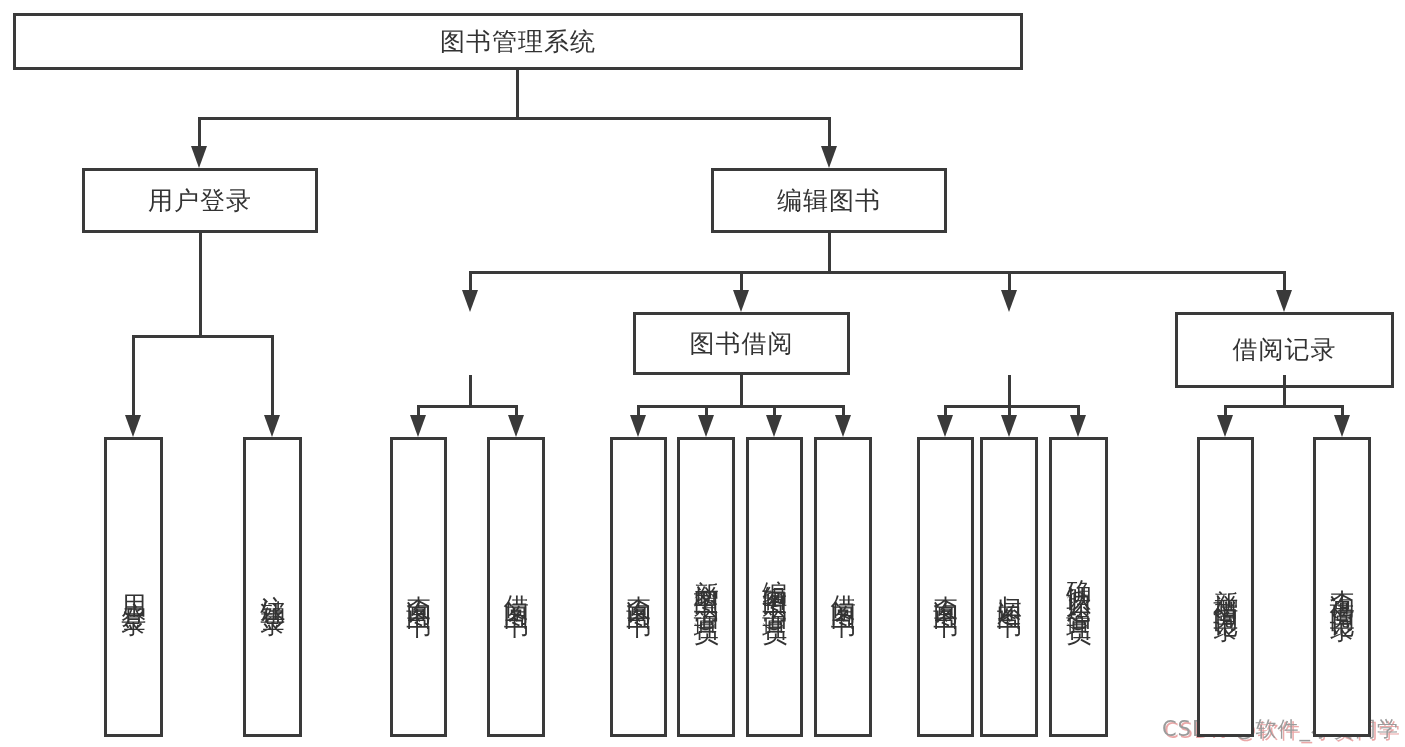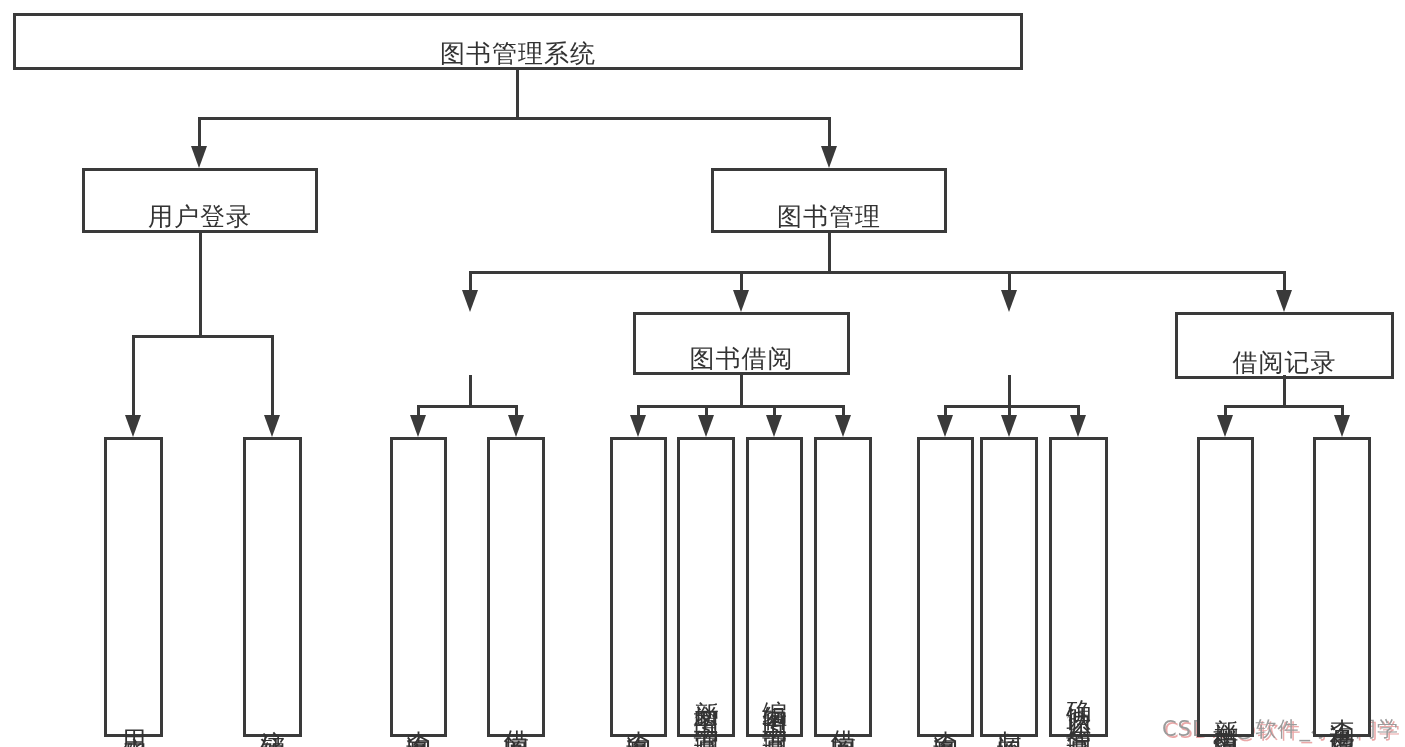--- a/index.html
+++ b/index.html
@@ -9,21 +9,21 @@
     background:#ffffff;
     font-family:"DejaVu Sans","Liberation Sans",sans-serif;
     overflow:hidden;
   }
   .node{
     position:absolute;
     box-sizing:border-box;
     background:#ffffff;
     border:3px solid #3a3a3a;
     display:flex;
-    align-items:flex-end;
+    align-items:center;
     justify-content:center;
     color:#333333;
     font-size:25px;
     letter-spacing:1px;
     line-height:1.1;
     white-space:nowrap;
   }
   .node .vlabel{
     writing-mode:vertical-rl;
     letter-spacing:6px;
@@ -56,26 +56,26 @@
 
 <div id="stage">
   <div class="watermark">CSDN @软件_小贺同学</div>
 <div class="node" style="left: 13px; top: 13px; width: 1010px; height: 57px;">
       <span>图书管理系统</span>
     </div>
     <div class="node" style="left: 82px; top: 168px; width: 236px; height: 65px;">
       <span>用户登录</span>
     </div>
     <div class="node" style="left: 711px; top: 168px; width: 236px; height: 65px;">
-      <span>图书管理</span>
+      <span>编辑图书</span>
     </div>
     <div class="node" style="left: 633px; top: 312px; width: 217px; height: 63px;">
       <span>图书借阅</span>
     </div>
-    <div class="node" style="left: 1175px; top: 312px; width: 219px; height: 67px;">
+    <div class="node" style="left: 1175px; top: 312px; width: 219px; height: 76px;">
       <span>借阅记录</span>
     </div>
     <div class="node" style="left: 104px; top: 437px; width: 59px; height: 300px;">
       <span class="vlabel">用户登录</span>
     </div>
     <div class="node" style="left: 243px; top: 437px; width: 59px; height: 300px;">
       <span class="vlabel">注销登录</span>
     </div>
     <div class="node" style="left: 390px; top: 437px; width: 57px; height: 300px;">
       <span class="vlabel">查询图书</span>

